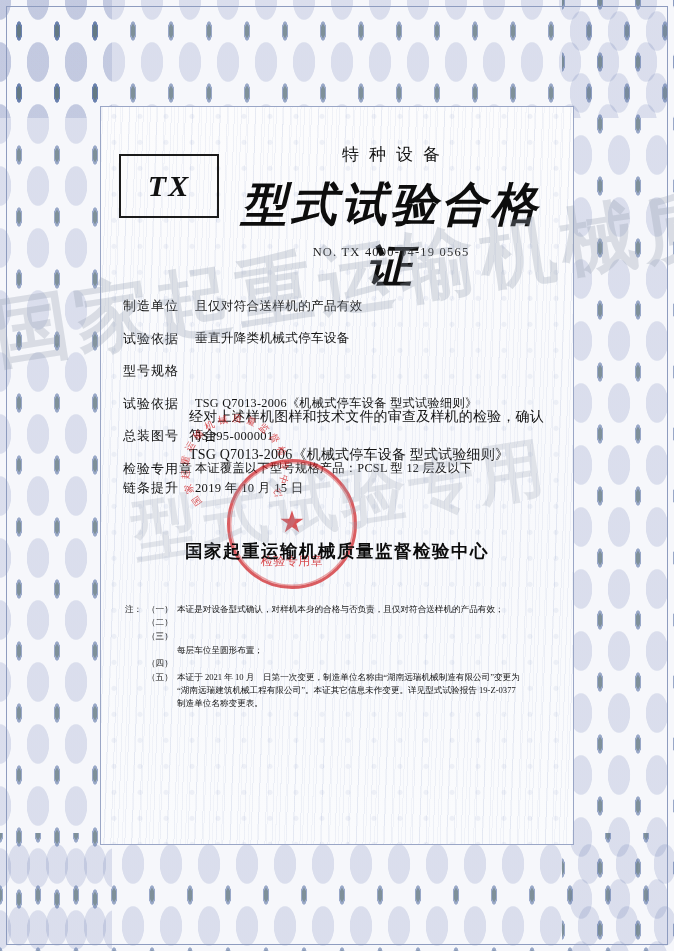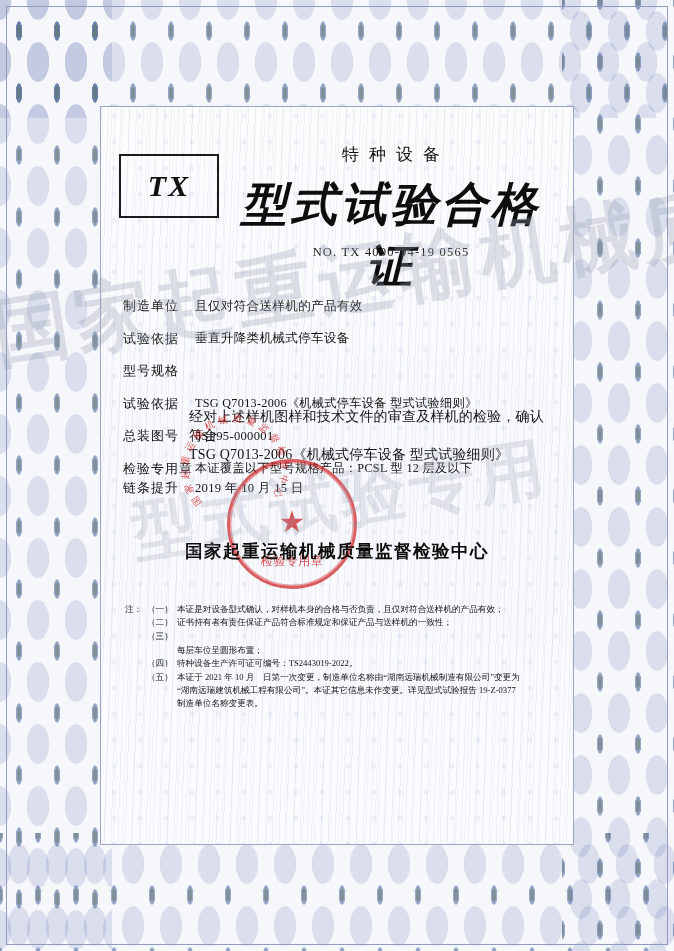--- a/index.html
+++ b/index.html
@@ -400,29 +400,27 @@
     <div class="org-line">国家起重运输机械质量监督检验中心</div>
 
     <div class="notes">
       <div class="notes-head">
         <div class="note-key">注：</div>
         <div class="note-num" style="flex:0 0 30px">（一）</div>
         <div class="note-text">本证是对设备型式确认，对样机本身的合格与否负责，且仅对符合送样机的产品有效；</div>
       </div>
       <div class="note-item">
         <div class="note-num">（二）</div>
-        <div class="note-text">证书持有者有责任保证产品符合标准规定和保证产品与送样机的一致性；</div>
       </div>
       <div class="note-item">
         <div class="note-num">（三）</div>
       </div>
       <div class="note-sub">每层车位呈圆形布置；</div>
       <div class="note-item">
         <div class="note-num">（四）</div>
-        <div class="note-text">特种设备生产许可证可编号：TS2443019-2022。</div>
       </div>
       <div class="note-item">
         <div class="note-num">（五）</div>
         <div class="note-text">本证于 2021 年 10 月　日第一次变更，制造单位名称由“湖南远瑞机械制造有限公司”变更为</div>
       </div>
       <div class="note-sub">“湖南远瑞建筑机械工程有限公司”。本证其它信息未作变更。详见型式试验报告 19-Z-0377</div>
       <div class="note-sub">制造单位名称变更表。</div>
     </div>
   </div>
 

